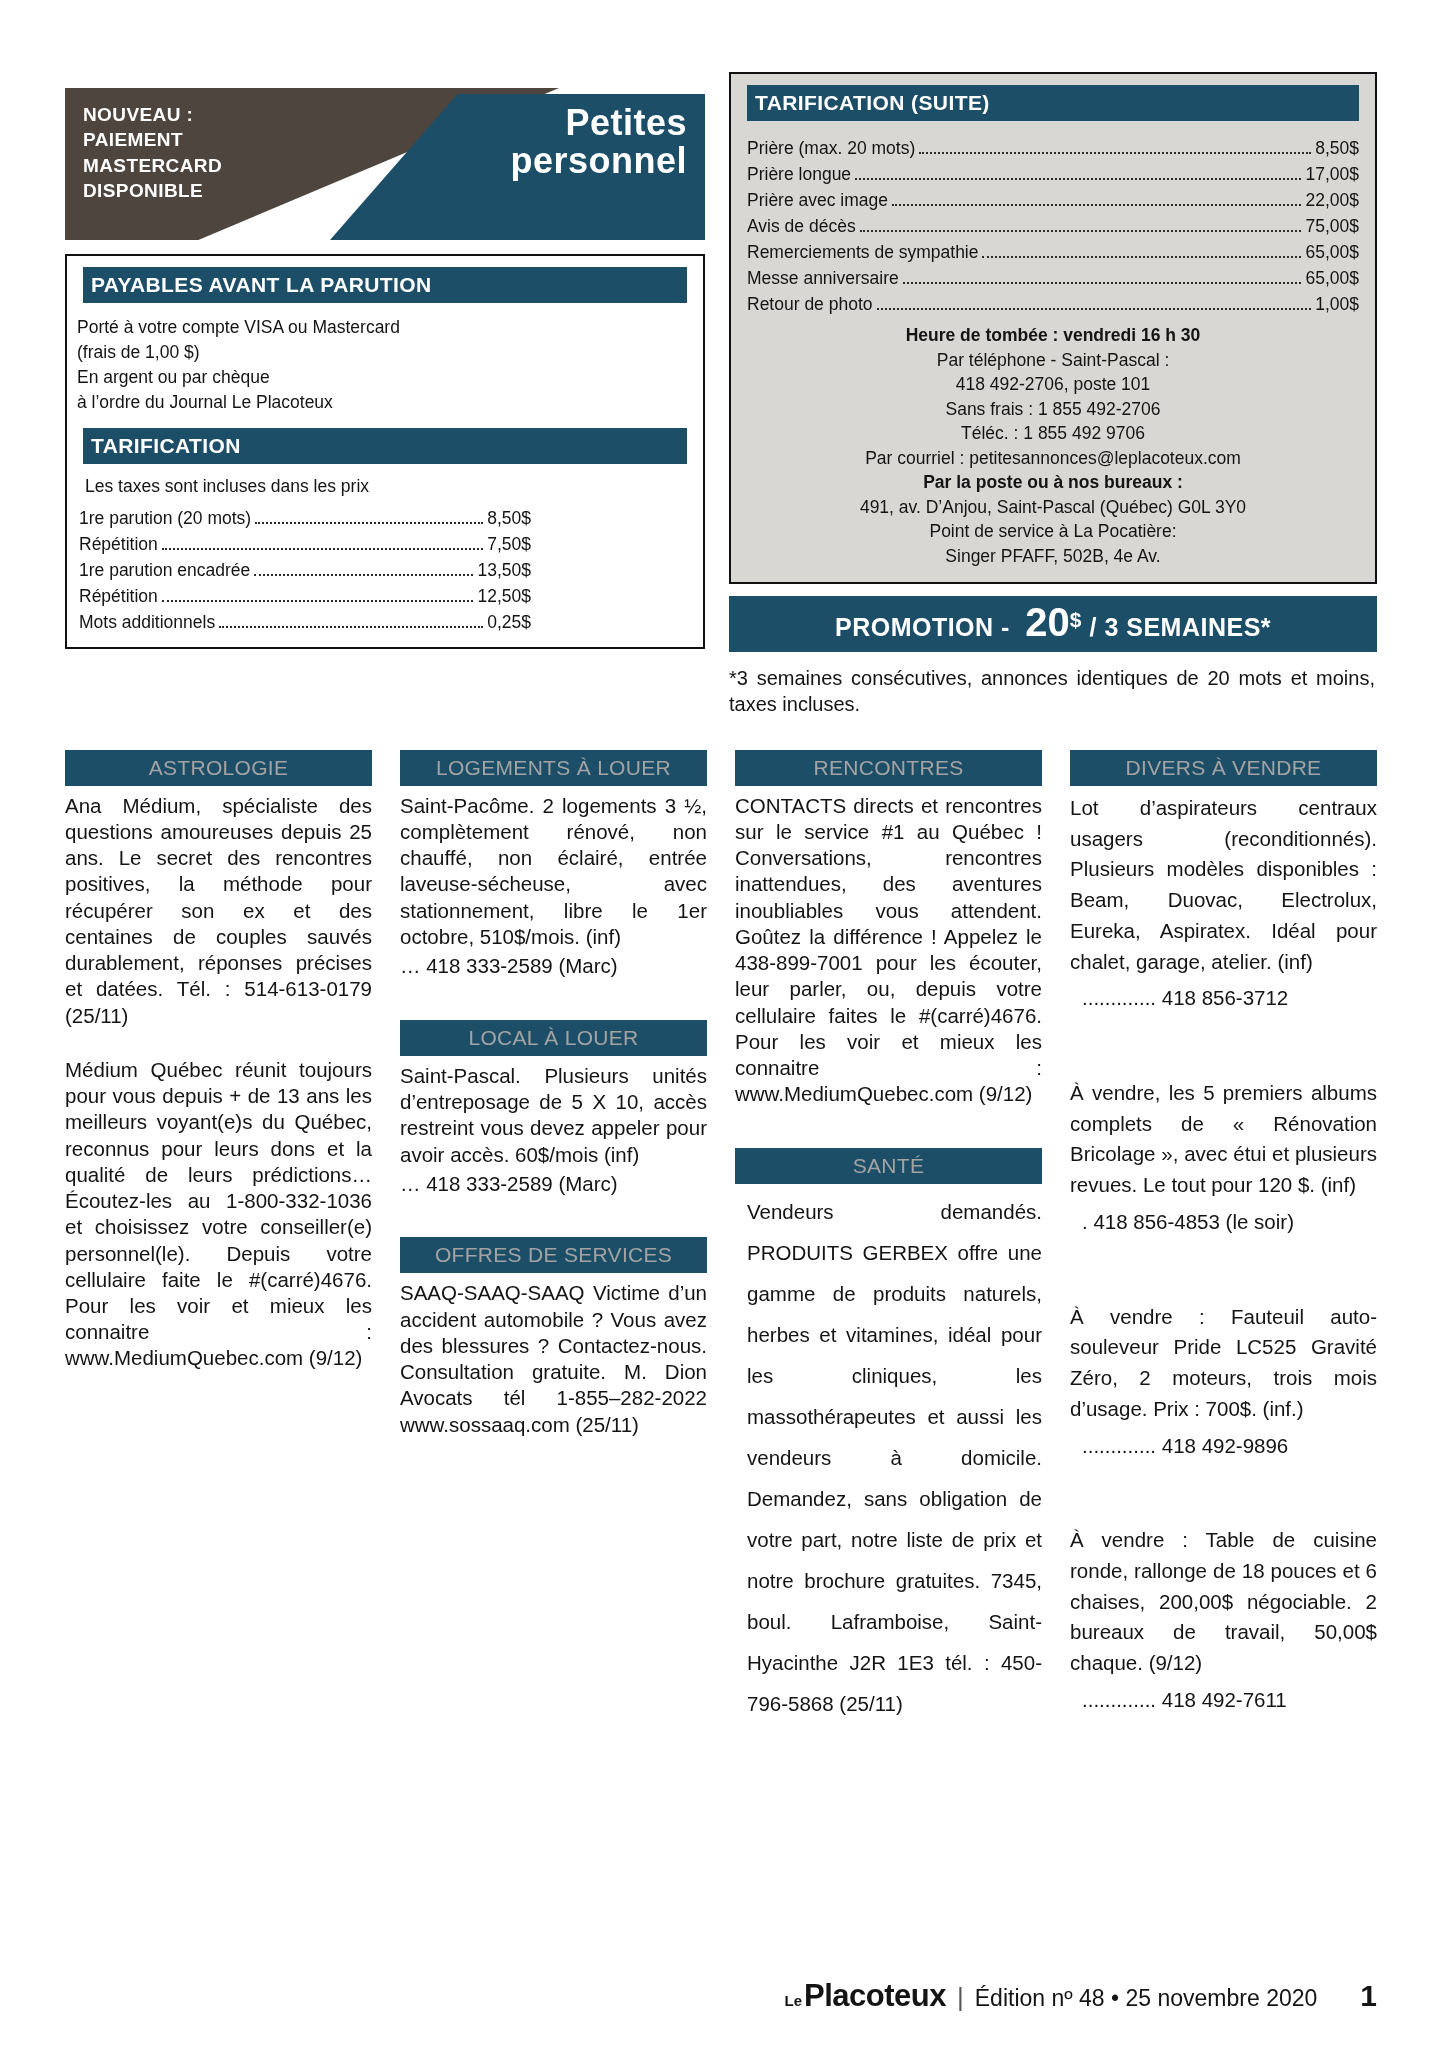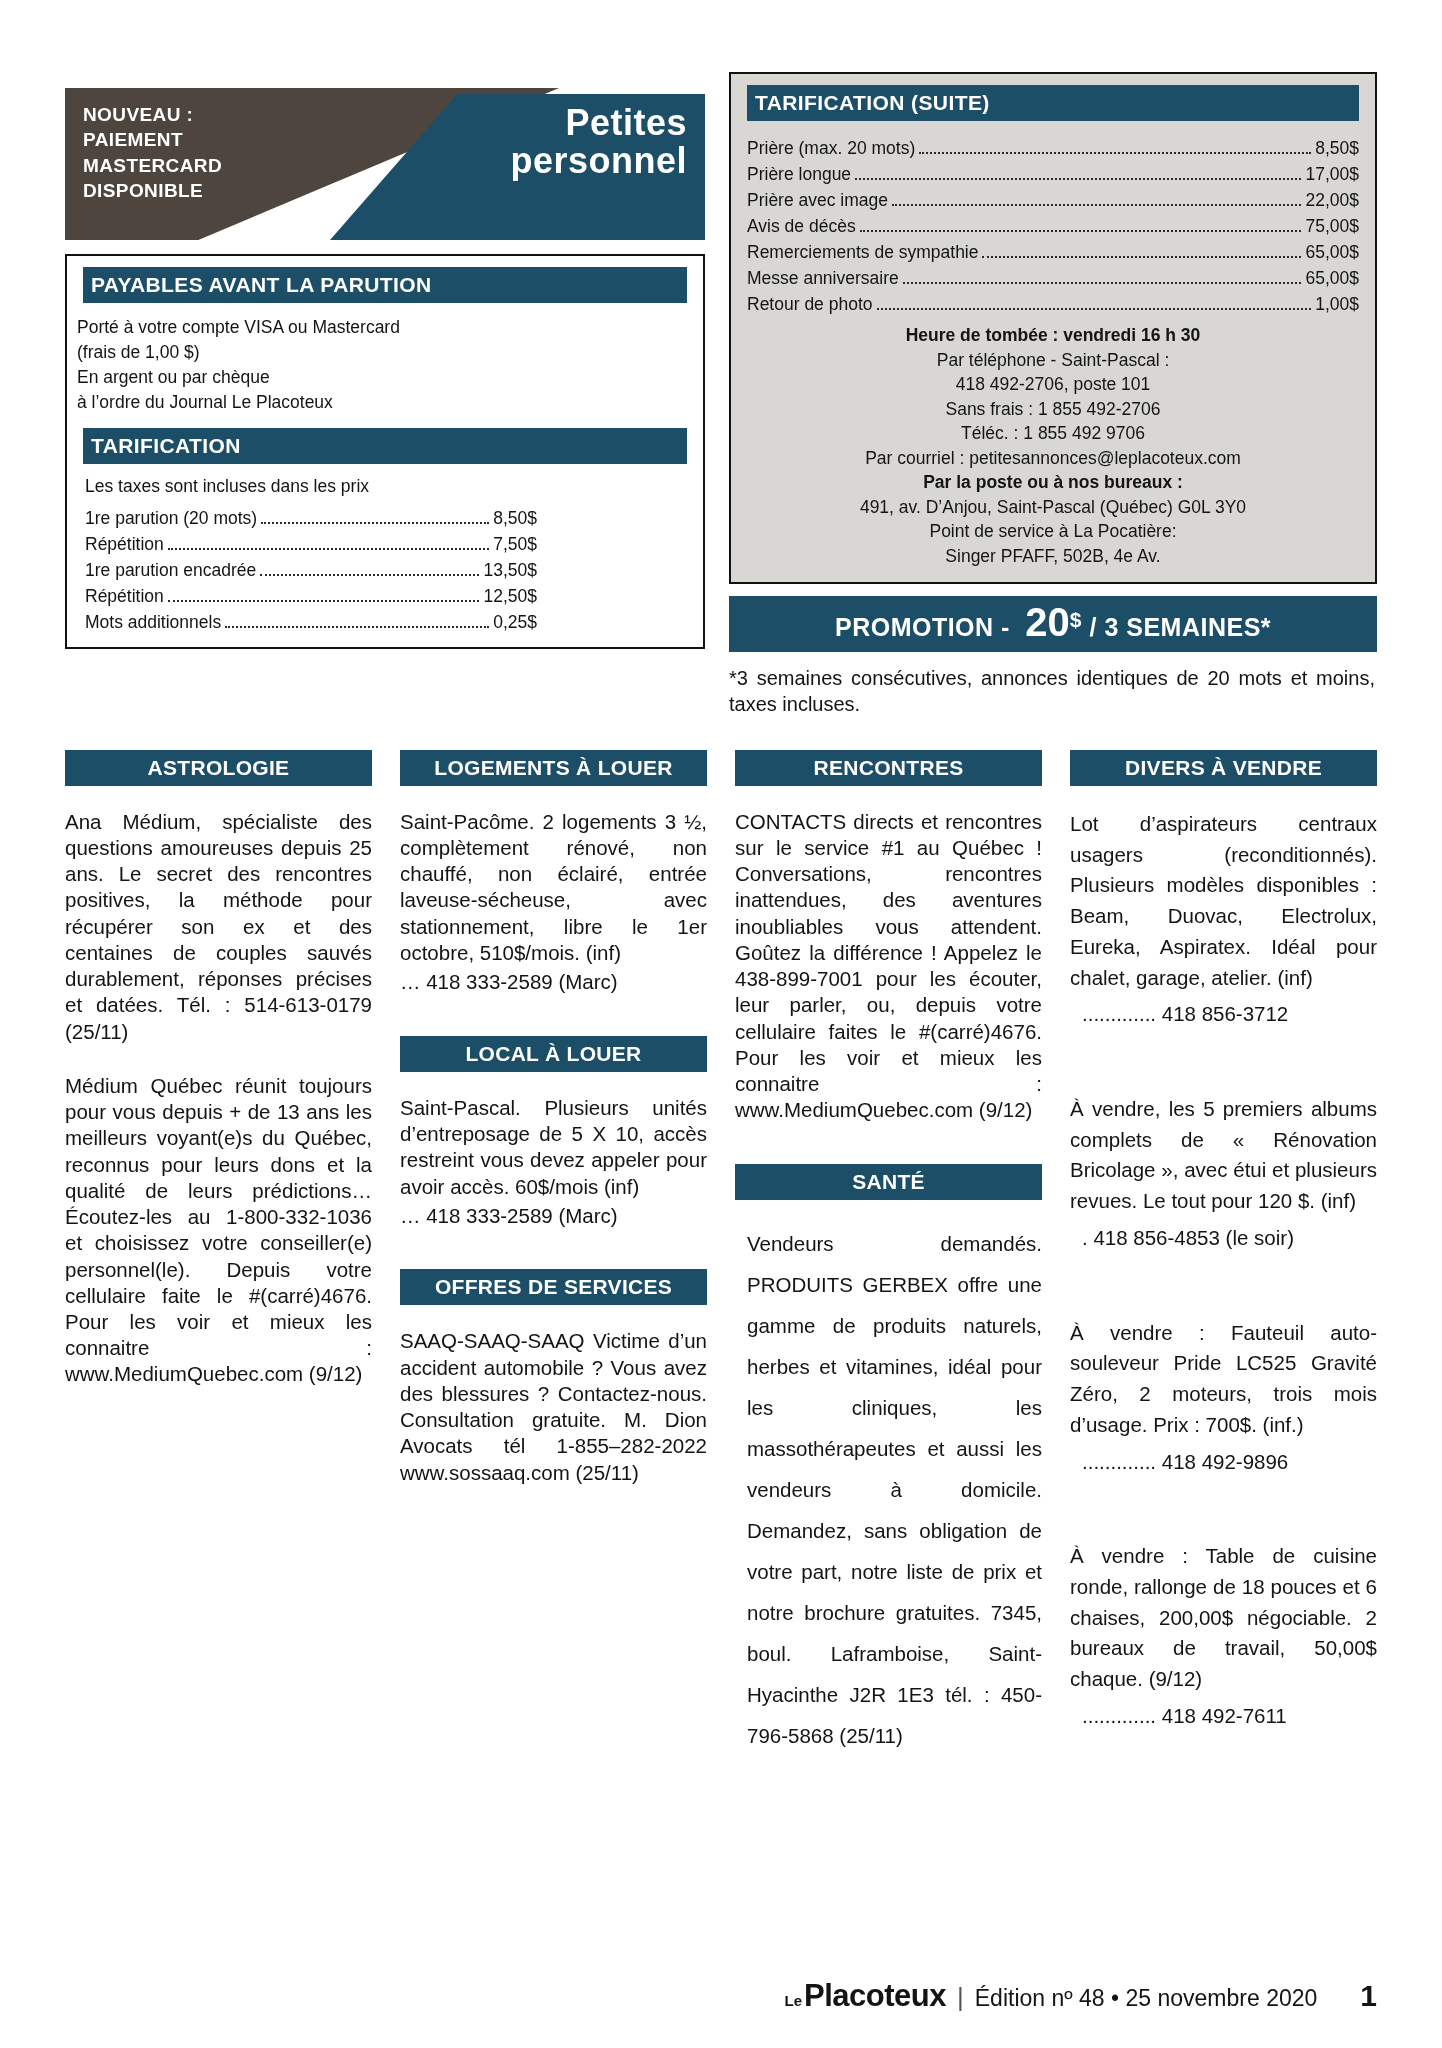--- a/index.html
+++ b/index.html
@@ -37,43 +37,43 @@
   .suite-box { background:var(--box-gray,#d8d7d4); }
   .blue-bar {
     background:var(--header-blue,#1d4e68); color:#fff; font-weight:bold;
     text-align:left; font-size:21px; padding:6px 8px; margin:11px 16px 12px;
     letter-spacing:.4px;
   }
   .centered-lines { font-size:17.5px; line-height:1.42; margin:10px 10px 14px; }
   .tax-note { font-size:17.5px; margin:4px 0 6px 18px; }
 
   .price-list { font-size:17.5px; }
-  .price-list.narrow { margin-left:18px; width:452px; }
+  .price-list.narrow { margin-left:12px; width:452px; }
   .price-list.wide { padding:0 16px; }
   .price-row { display:flex; align-items:flex-end; height:26px; }
   .pr-dots { flex:1; margin:0 4px; border-bottom:2.4px dotted #2a2a2a; transform:translateY(-5px); }
 
   .contact { text-align:center; font-size:17.5px; line-height:1.4; margin-top:8px; padding:0 8px; }
   .bold { font-weight:bold; }
 
   .promo-bar {
     background:var(--header-blue,#1d4e68); color:#fff; margin-top:12px;
     text-align:center; padding:6px 10px 10px; font-weight:bold; font-size:25px;
     letter-spacing:.5px;
   }
   .promo-amt { font-size:40px; letter-spacing:0; line-height:1; margin-left:8px; }
   .promo-bar sup { font-size:21px; }
   .promo-note { margin-top:13px; font-size:20px; line-height:1.32; text-align:justify; padding-right:2px; }
 
   
   .columns { display:flex; gap:28px; margin-top:32px; }
   .column { flex:1; min-width:0; }
   .sec-bar {
-    background:var(--header-blue,#1d4e68); color:#ffffff; font-weight:bold;
-    text-align:center; font-size:21px; padding:6px 4px; margin-bottom:23px;
+    background:var(--header-blue,#1d4e68); color:#a3a3a3; font-weight:normal;
+    text-align:center; font-size:21px; padding:6px 4px; margin-bottom:7px;
     letter-spacing:.3px;
   }
   .section { margin-bottom:40px; }
   .ad { margin-bottom:28px; }
   .ad:last-child { margin-bottom:0; }
   .ad-body { font-size:20.5px; line-height:1.28; text-align:justify; }
   .ad-phone { font-size:20.5px; line-height:1.3; margin-top:3px; }
   .sec-loose .ad-body { line-height:2.0;margin-left:12px; }
   .col-loose .ad { margin-bottom:66px; }
   .col-loose .ad-body { line-height:1.5; }

